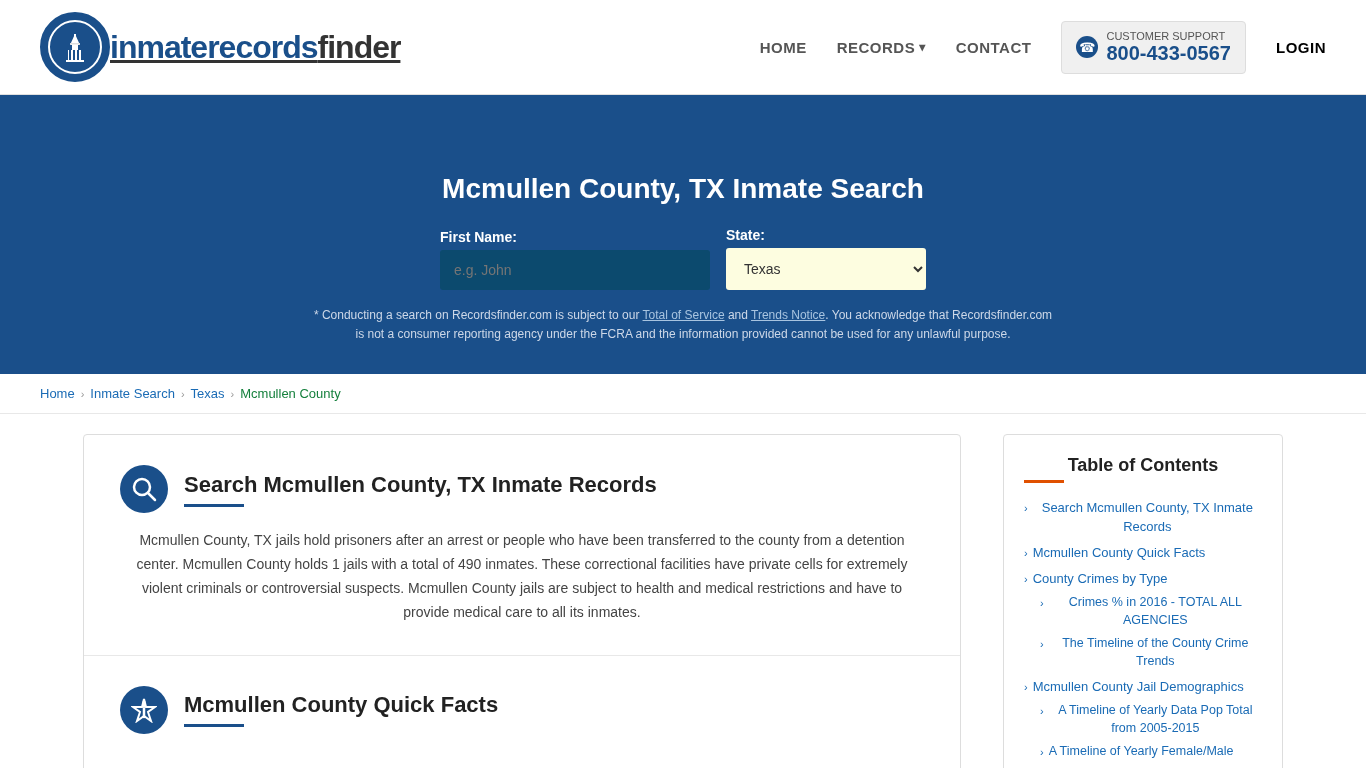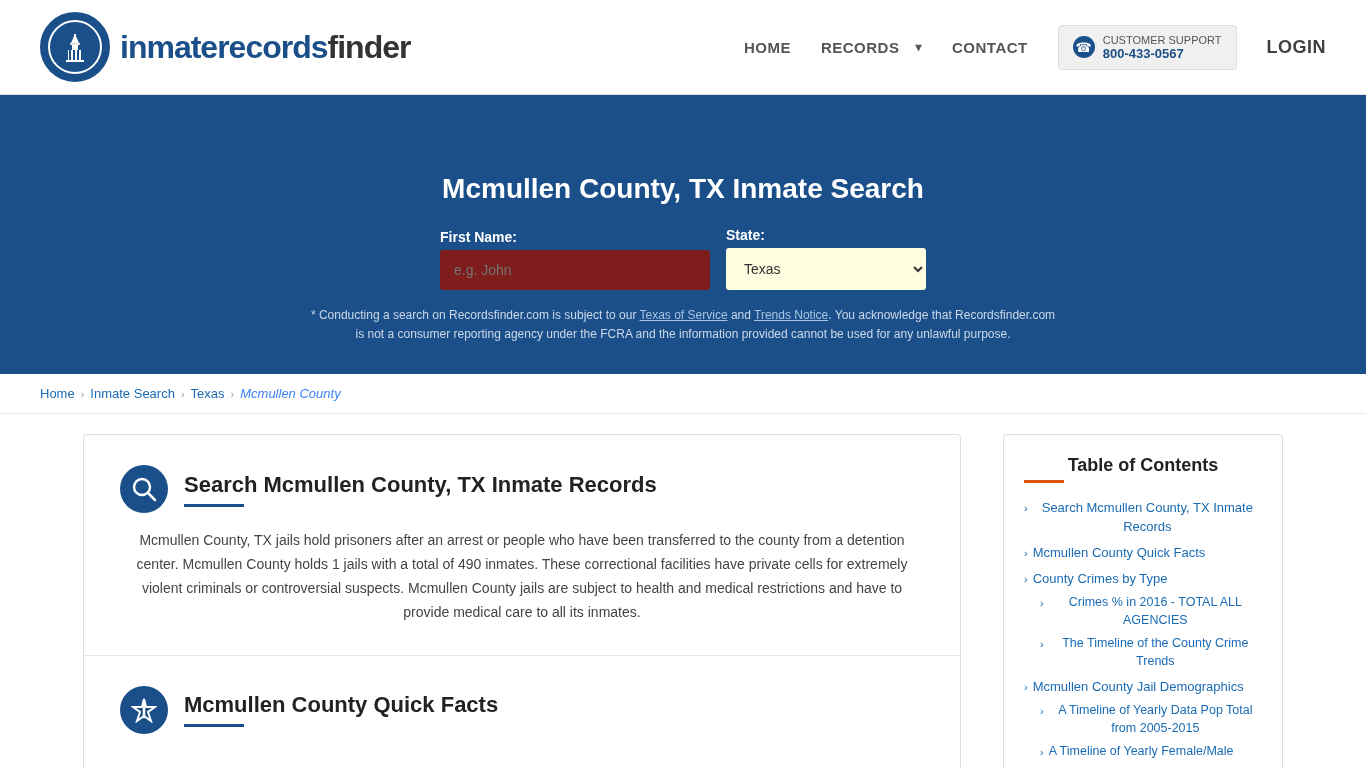--- a/index.html
+++ b/index.html
@@ -10,21 +10,21 @@
       background: #fff;
       border-bottom: 1px solid #e0e0e0;
       padding: 12px 40px;
       display: flex;
       align-items: center;
       justify-content: space-between;
     }
     .logo-area {
       display: flex;
       align-items: center;
-      gap: 10px;
+      text-decoration: underline;
     }
     .logo-circle {
       width: 70px;
       height: 70px;
       border-radius: 50%;
       border: 3px solid #1a4f8a;
       background: #1a4f8a;
       display: flex;
       align-items: center;
       justify-content: center;
@@ -58,21 +58,21 @@
       font-weight: 700;
       color: #555;
       text-transform: uppercase;
       cursor: pointer;
       letter-spacing: 0.5px;
       text-decoration: none;
     }
     .nav-records {
       display: flex;
       align-items: center;
-      gap: 16px;
+      gap: 4px;
     }
     .customer-support-box {
       background: #f0f0f0;
       border: 1px solid #ddd;
       border-radius: 4px;
       padding: 8px 14px;
       display: flex;
       align-items: center;
       gap: 8px;
     }
@@ -81,25 +81,25 @@
       height: 22px;
       background: #1a4f8a;
       border-radius: 50%;
       display: flex;
       align-items: center;
       justify-content: center;
       color: #fff;
       font-size: 13px;
     }
     .support-text { font-size: 11px; color: #555; }
-    .support-number { font-size: 13px; font-weight: 700; color: #1a4f8a; }
+    .support-number { font-size: 20px; font-weight: 700; color: #1a4f8a; }
     .login-btn {
-      font-size: 18px;
-      font-weight: 700;
-      color: #404040;
+      font-size: 15px;
+      font-weight: 700;
+      color: #000000;
       text-transform: uppercase;
       cursor: pointer;
       letter-spacing: 0.5px;
     }
 
     
     .hero {
       background: #1a4f8a;
       padding: 30px 40px 30px;
       text-align: center;
@@ -127,21 +127,21 @@
     .field-label {
       color: #fff;
       font-size: 14px;
       font-weight: 600;
     }
     .search-input {
       width: 270px;
       padding: 12px 14px;
       border: none;
       border-radius: 3px;
-      background: #7f1d1d;
+      background: #0c4a6e;
       font-size: 14px;
       color: #999;
       outline: none;
     }
     .state-select {
       width: 200px;
       padding: 12px 14px;
       border: none;
       border-radius: 3px;
       background: #fdfde0;
@@ -178,21 +178,21 @@
       background: #fff;
       padding: 12px 40px;
       border-bottom: 1px solid #e8e8e8;
       font-size: 13px;
       display: flex;
       align-items: center;
       gap: 6px;
     }
     .breadcrumb a { color: #1a6bb5; text-decoration: none; }
     .breadcrumb-sep { color: #999; font-size: 11px; }
-    .breadcrumb-current { color: #3b82f6; font-style: italic; }
+    .breadcrumb-current { color: #15803d; }
 
     
     .main-wrap {
       max-width: 1280px;
       margin: 20px auto;
       padding: 0 40px;
       display: flex;
       gap: 42px;
       text-align: center;
     }
@@ -353,21 +353,21 @@
       <input class="search-input" type="text" placeholder="e.g. John" style="">
     </div>
     <div class="field-group">
       <label class="field-label">State:</label>
       <select class="state-select" id="state-select"><option value="Alabama">Alabama</option><option value="Alaska">Alaska</option><option value="Arizona">Arizona</option><option value="Arkansas">Arkansas</option><option value="California">California</option><option value="Colorado">Colorado</option><option value="Connecticut">Connecticut</option><option value="Delaware">Delaware</option><option value="Florida">Florida</option><option value="Georgia">Georgia</option><option value="Hawaii">Hawaii</option><option value="Idaho">Idaho</option><option value="Illinois">Illinois</option><option value="Indiana">Indiana</option><option value="Iowa">Iowa</option><option value="Kansas">Kansas</option><option value="Kentucky">Kentucky</option><option value="Louisiana">Louisiana</option><option value="Maine">Maine</option><option value="Maryland">Maryland</option><option value="Massachusetts">Massachusetts</option><option value="Michigan">Michigan</option><option value="Minnesota">Minnesota</option><option value="Mississippi">Mississippi</option><option value="Missouri">Missouri</option><option value="Montana">Montana</option><option value="Nebraska">Nebraska</option><option value="Nevada">Nevada</option><option value="New Hampshire">New Hampshire</option><option value="New Jersey">New Jersey</option><option value="New Mexico">New Mexico</option><option value="New York">New York</option><option value="North Carolina">North Carolina</option><option value="North Dakota">North Dakota</option><option value="Ohio">Ohio</option><option value="Oklahoma">Oklahoma</option><option value="Oregon">Oregon</option><option value="Pennsylvania">Pennsylvania</option><option value="Rhode Island">Rhode Island</option><option value="South Carolina">South Carolina</option><option value="South Dakota">South Dakota</option><option value="Tennessee">Tennessee</option><option value="Texas" selected="">Texas</option><option value="Utah">Utah</option><option value="Vermont">Vermont</option><option value="Virginia">Virginia</option><option value="Washington">Washington</option><option value="West Virginia">West Virginia</option><option value="Wisconsin">Wisconsin</option><option value="Wyoming">Wyoming</option></select>
     </div>
   </div>
 
   <p class="disclaimer">
     * Conducting a search on Recordsfinder.com is subject to our
-    <a href="#">Texas of Service</a> and
+    <a href="#">Total of Service</a> and
     <a href="#">Trends Notice</a>.
     You acknowledge that Recordsfinder.com<br>
     is not a consumer reporting agency under the FCRA and the information provided cannot be used for any unlawful purpose.
   </p>
 </section>
 
 <div class="breadcrumb">
   <a href="#">Home</a>
   <span class="breadcrumb-sep">›</span>
   <a href="#">Inmate Search</a>

